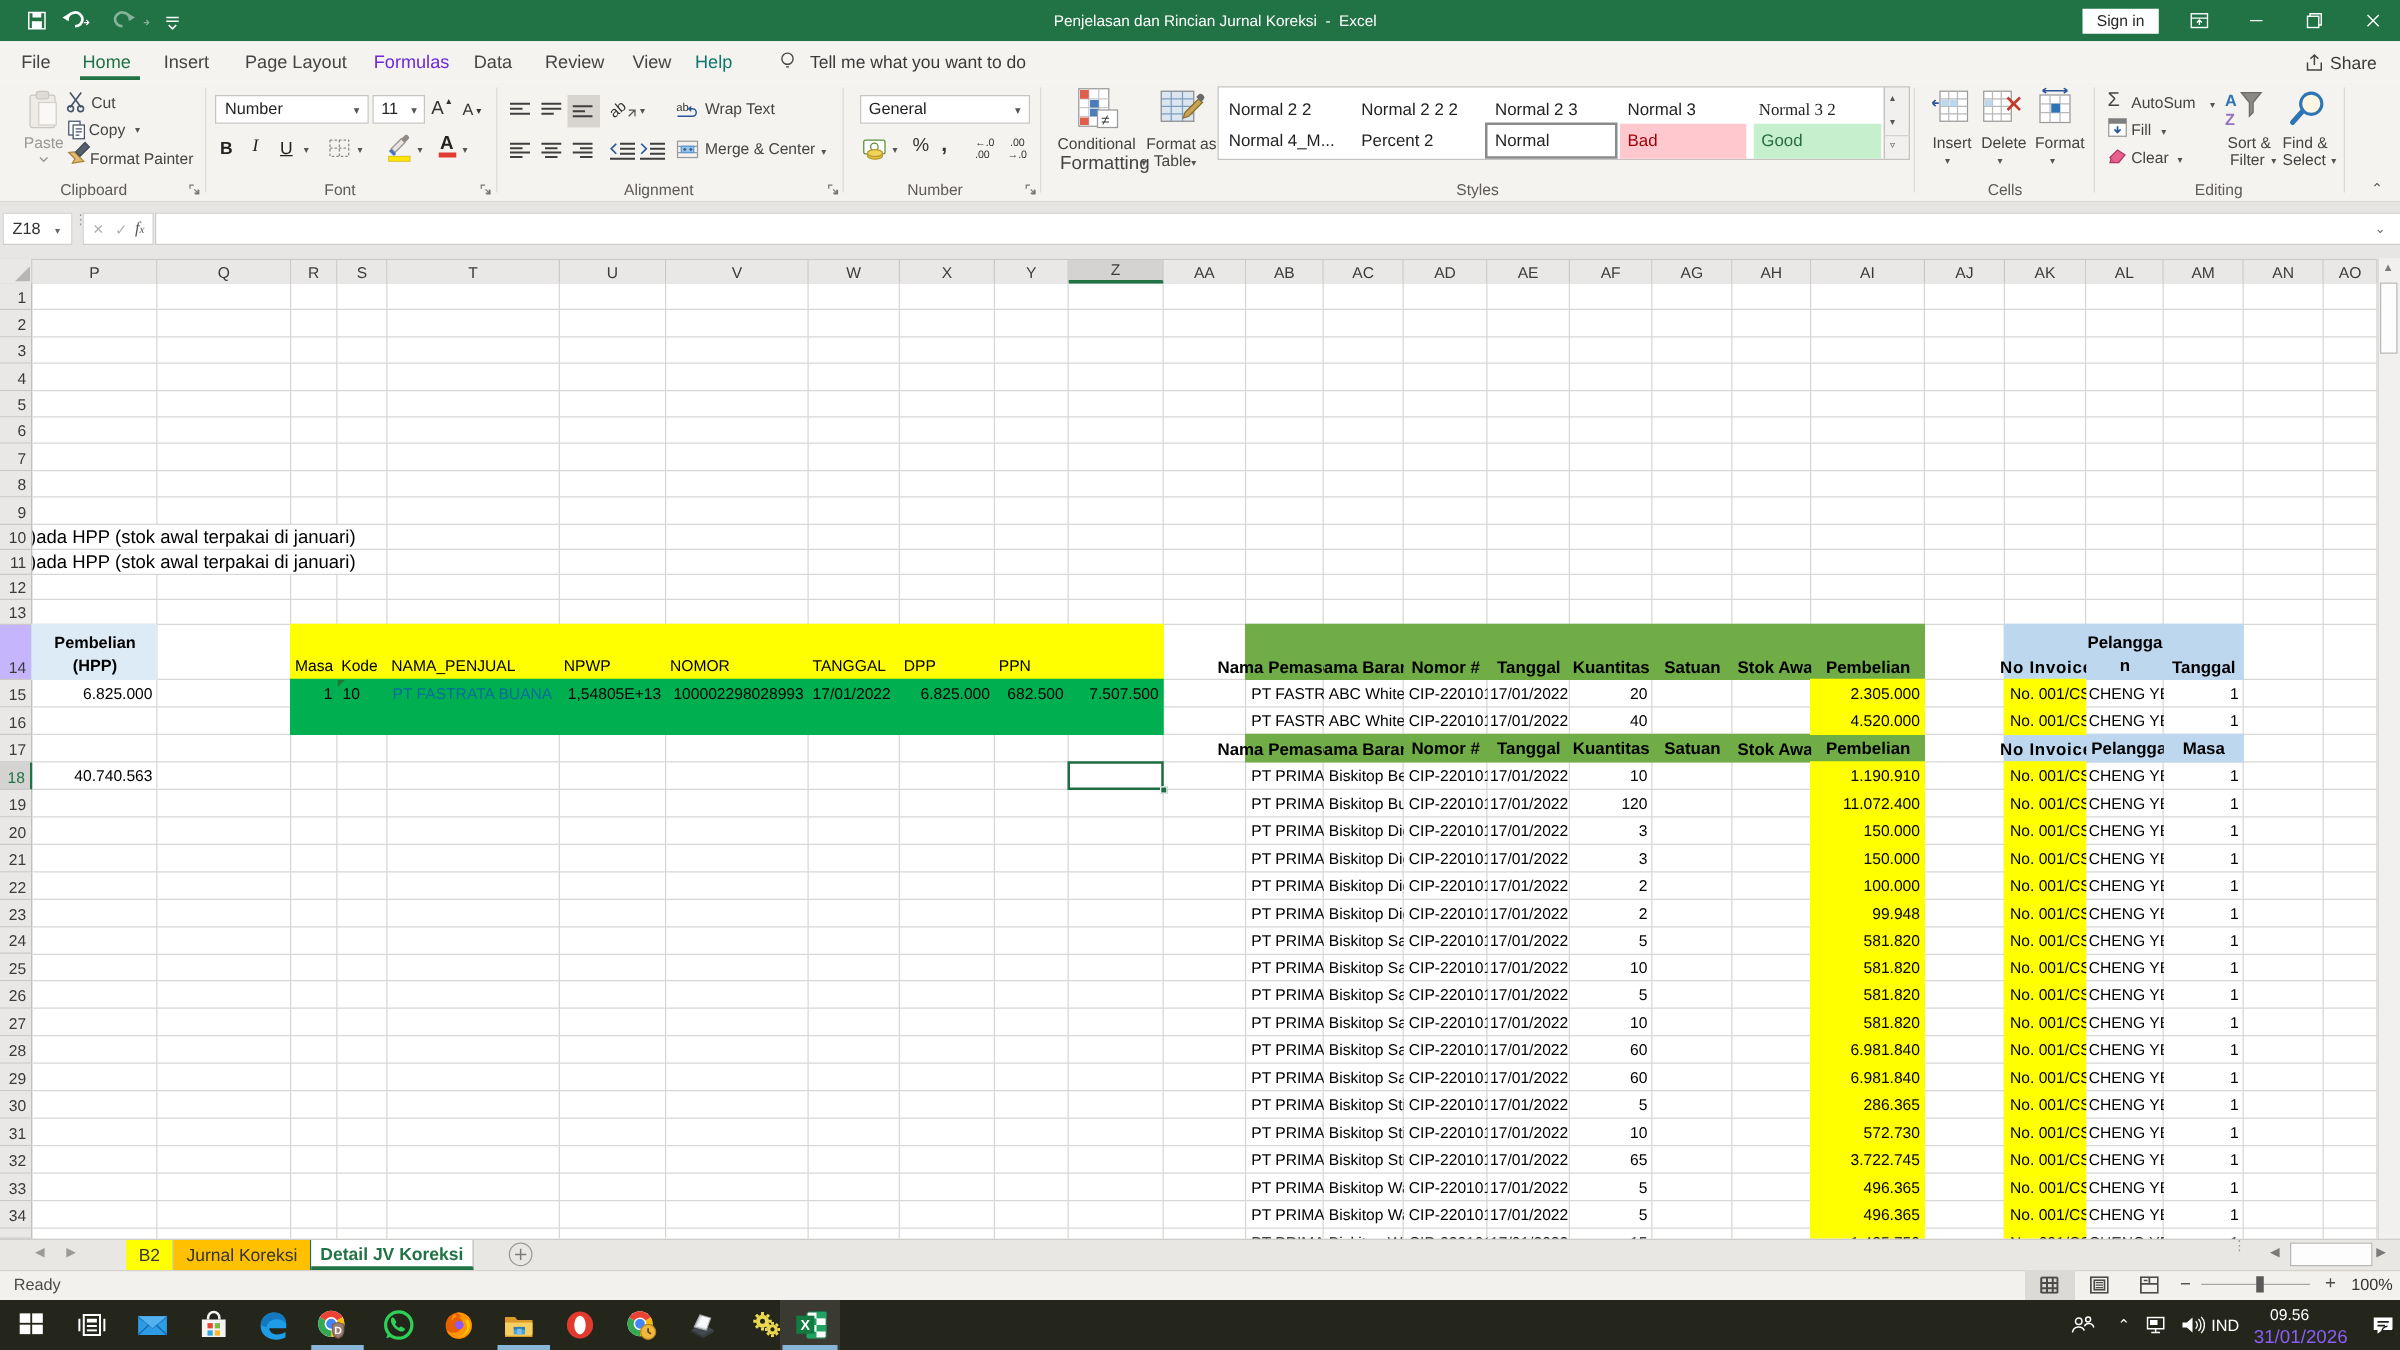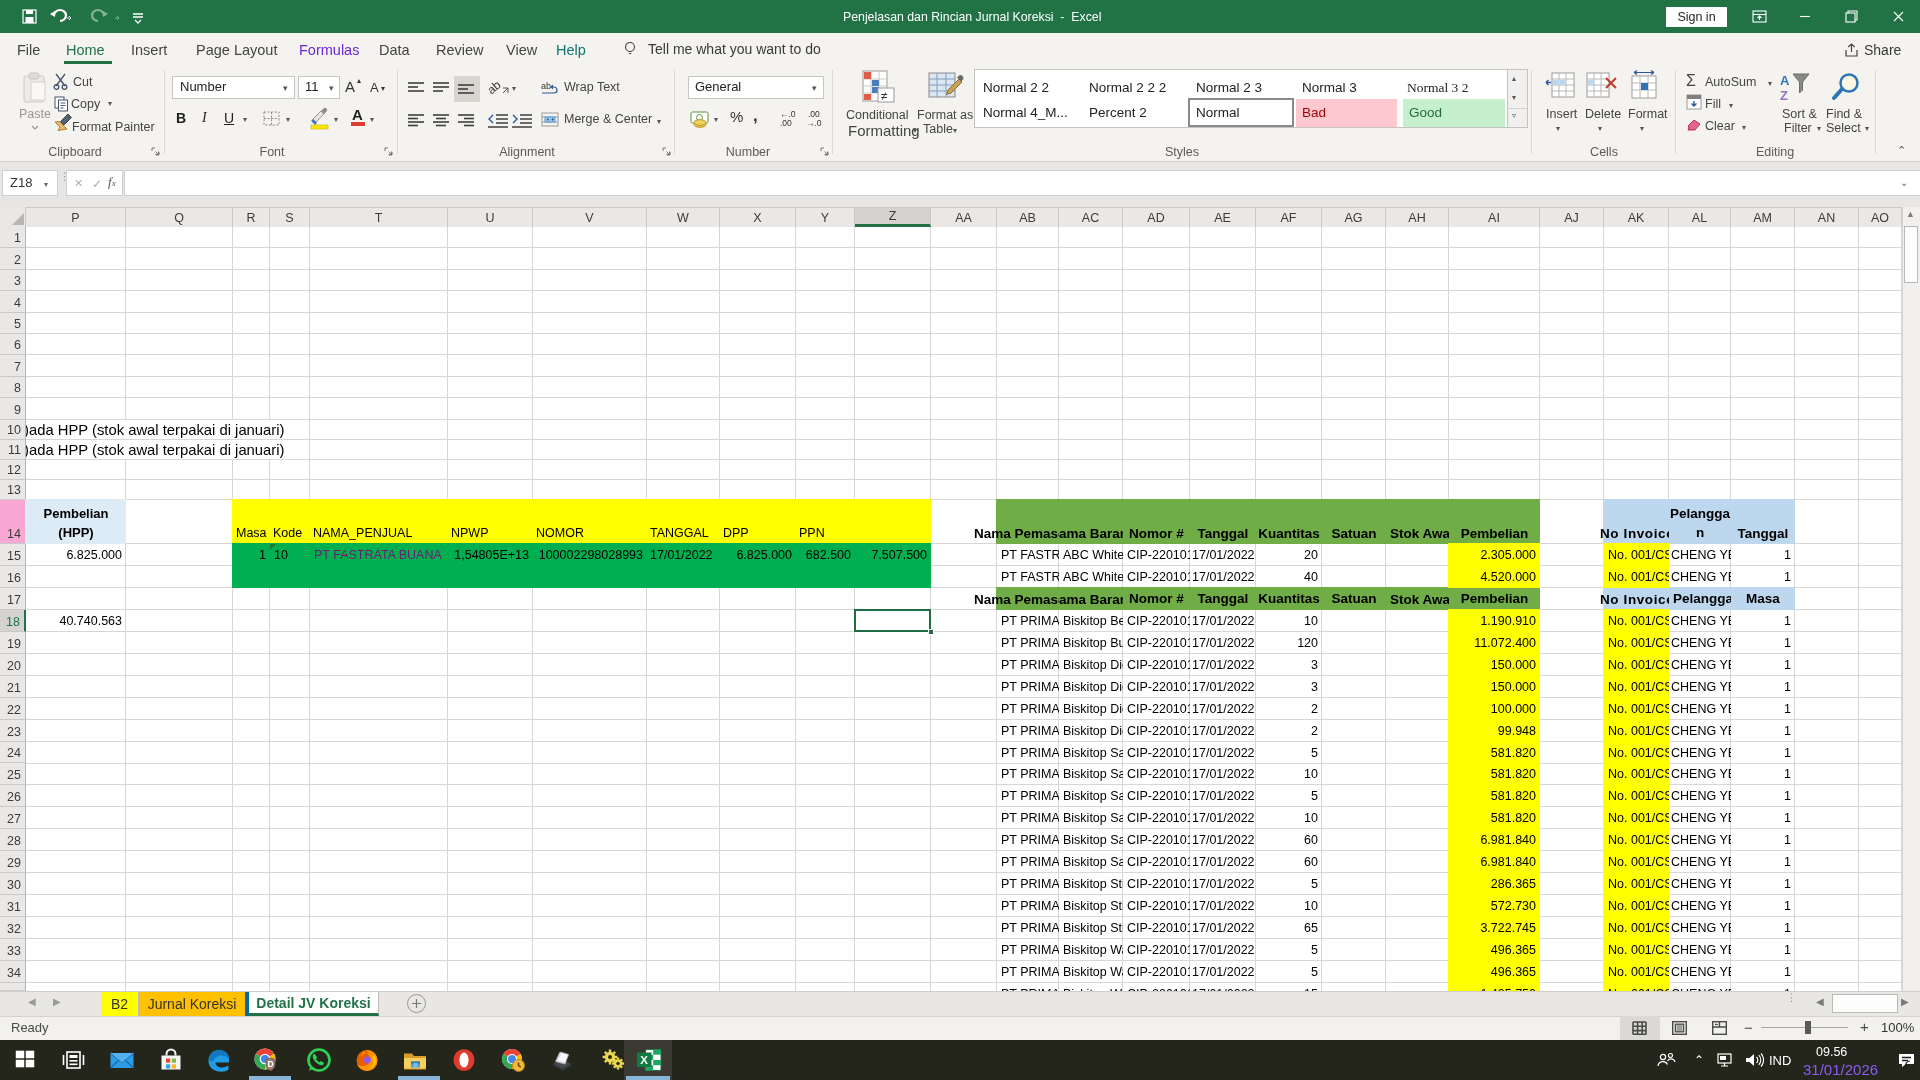--- a/index.html
+++ b/index.html
@@ -428,21 +428,21 @@
 <div style="position:absolute;left:0px;top:291.2px;width:26px;height:21.399999999999977px;background:#e9e8e7;border-right:1px solid #b5b3b1;border-bottom:1px solid #cbc9c7;display:flex;align-items:flex-end;justify-content:flex-end;padding-right:4px;padding-bottom:2px;font-size:12.5px;color:#3c3b39;">4</div>
 <div style="position:absolute;left:0px;top:312.59999999999997px;width:26px;height:21.399999999999977px;background:#e9e8e7;border-right:1px solid #b5b3b1;border-bottom:1px solid #cbc9c7;display:flex;align-items:flex-end;justify-content:flex-end;padding-right:4px;padding-bottom:2px;font-size:12.5px;color:#3c3b39;">5</div>
 <div style="position:absolute;left:0px;top:333.99999999999994px;width:26px;height:21.399999999999977px;background:#e9e8e7;border-right:1px solid #b5b3b1;border-bottom:1px solid #cbc9c7;display:flex;align-items:flex-end;justify-content:flex-end;padding-right:4px;padding-bottom:2px;font-size:12.5px;color:#3c3b39;">6</div>
 <div style="position:absolute;left:0px;top:355.3999999999999px;width:26px;height:21.399999999999977px;background:#e9e8e7;border-right:1px solid #b5b3b1;border-bottom:1px solid #cbc9c7;display:flex;align-items:flex-end;justify-content:flex-end;padding-right:4px;padding-bottom:2px;font-size:12.5px;color:#3c3b39;">7</div>
 <div style="position:absolute;left:0px;top:376.7999999999999px;width:26px;height:21.399999999999977px;background:#e9e8e7;border-right:1px solid #b5b3b1;border-bottom:1px solid #cbc9c7;display:flex;align-items:flex-end;justify-content:flex-end;padding-right:4px;padding-bottom:2px;font-size:12.5px;color:#3c3b39;">8</div>
 <div style="position:absolute;left:0px;top:398.1999999999999px;width:26px;height:21.399999999999977px;background:#e9e8e7;border-right:1px solid #b5b3b1;border-bottom:1px solid #cbc9c7;display:flex;align-items:flex-end;justify-content:flex-end;padding-right:4px;padding-bottom:2px;font-size:12.5px;color:#3c3b39;">9</div>
 <div style="position:absolute;left:0px;top:419.59999999999985px;width:26px;height:20.19999999999999px;background:#e9e8e7;border-right:1px solid #b5b3b1;border-bottom:1px solid #cbc9c7;display:flex;align-items:flex-end;justify-content:flex-end;padding-right:4px;padding-bottom:2px;font-size:12.5px;color:#3c3b39;">10</div>
 <div style="position:absolute;left:0px;top:439.79999999999984px;width:26px;height:20.19999999999999px;background:#e9e8e7;border-right:1px solid #b5b3b1;border-bottom:1px solid #cbc9c7;display:flex;align-items:flex-end;justify-content:flex-end;padding-right:4px;padding-bottom:2px;font-size:12.5px;color:#3c3b39;">11</div>
 <div style="position:absolute;left:0px;top:459.99999999999983px;width:26px;height:20.19999999999999px;background:#e9e8e7;border-right:1px solid #b5b3b1;border-bottom:1px solid #cbc9c7;display:flex;align-items:flex-end;justify-content:flex-end;padding-right:4px;padding-bottom:2px;font-size:12.5px;color:#3c3b39;">12</div>
 <div style="position:absolute;left:0px;top:480.1999999999998px;width:26px;height:20.19999999999999px;background:#e9e8e7;border-right:1px solid #b5b3b1;border-bottom:1px solid #cbc9c7;display:flex;align-items:flex-end;justify-content:flex-end;padding-right:4px;padding-bottom:2px;font-size:12.5px;color:#3c3b39;">13</div>
-<div style="position:absolute;left:0px;top:500.3999999999998px;width:26px;height:43.599999999999966px;background:#f9a8d4;border-right:1px solid #b5b3b1;border-bottom:1px solid #cbc9c7;display:flex;align-items:flex-end;justify-content:flex-end;padding-right:4px;padding-bottom:2px;font-size:12.5px;color:#3c3b39;">14</div>
+<div style="position:absolute;left:0px;top:500.3999999999998px;width:26px;height:43.599999999999966px;background:#c4b5fd;border-right:1px solid #b5b3b1;border-bottom:1px solid #cbc9c7;display:flex;align-items:flex-end;justify-content:flex-end;padding-right:4px;padding-bottom:2px;font-size:12.5px;color:#3c3b39;">14</div>
 <div style="position:absolute;left:0px;top:543.9999999999998px;width:26px;height:21.950000000000045px;background:#e9e8e7;border-right:1px solid #b5b3b1;border-bottom:1px solid #cbc9c7;display:flex;align-items:flex-end;justify-content:flex-end;padding-right:4px;padding-bottom:2px;font-size:12.5px;color:#3c3b39;">15</div>
 <div style="position:absolute;left:0px;top:565.9499999999998px;width:26px;height:21.950000000000045px;background:#e9e8e7;border-right:1px solid #b5b3b1;border-bottom:1px solid #cbc9c7;display:flex;align-items:flex-end;justify-content:flex-end;padding-right:4px;padding-bottom:2px;font-size:12.5px;color:#3c3b39;">16</div>
 <div style="position:absolute;left:0px;top:587.8999999999999px;width:26px;height:21.950000000000045px;background:#e9e8e7;border-right:1px solid #b5b3b1;border-bottom:1px solid #cbc9c7;display:flex;align-items:flex-end;justify-content:flex-end;padding-right:4px;padding-bottom:2px;font-size:12.5px;color:#3c3b39;">17</div>
 <div style="position:absolute;left:0px;top:609.8499999999999px;width:26px;height:21.950000000000045px;background:#d4d3d2;border-right:2px solid #217346;border-bottom:1px solid #cbc9c7;display:flex;align-items:flex-end;justify-content:flex-end;padding-right:4px;padding-bottom:2px;font-size:12.5px;color:#217346;">18</div>
 <div style="position:absolute;left:0px;top:631.8px;width:26px;height:21.950000000000045px;background:#e9e8e7;border-right:1px solid #b5b3b1;border-bottom:1px solid #cbc9c7;display:flex;align-items:flex-end;justify-content:flex-end;padding-right:4px;padding-bottom:2px;font-size:12.5px;color:#3c3b39;">19</div>
 <div style="position:absolute;left:0px;top:653.75px;width:26px;height:21.950000000000045px;background:#e9e8e7;border-right:1px solid #b5b3b1;border-bottom:1px solid #cbc9c7;display:flex;align-items:flex-end;justify-content:flex-end;padding-right:4px;padding-bottom:2px;font-size:12.5px;color:#3c3b39;">20</div>
 <div style="position:absolute;left:0px;top:675.7px;width:26px;height:21.950000000000045px;background:#e9e8e7;border-right:1px solid #b5b3b1;border-bottom:1px solid #cbc9c7;display:flex;align-items:flex-end;justify-content:flex-end;padding-right:4px;padding-bottom:2px;font-size:12.5px;color:#3c3b39;">21</div>
 <div style="position:absolute;left:0px;top:697.6500000000001px;width:26px;height:21.950000000000045px;background:#e9e8e7;border-right:1px solid #b5b3b1;border-bottom:1px solid #cbc9c7;display:flex;align-items:flex-end;justify-content:flex-end;padding-right:4px;padding-bottom:2px;font-size:12.5px;color:#3c3b39;">22</div>
 <div style="position:absolute;left:0px;top:719.6000000000001px;width:26px;height:21.950000000000045px;background:#e9e8e7;border-right:1px solid #b5b3b1;border-bottom:1px solid #cbc9c7;display:flex;align-items:flex-end;justify-content:flex-end;padding-right:4px;padding-bottom:2px;font-size:12.5px;color:#3c3b39;">23</div>
 <div style="position:absolute;left:0px;top:741.5500000000002px;width:26px;height:21.950000000000045px;background:#e9e8e7;border-right:1px solid #b5b3b1;border-bottom:1px solid #cbc9c7;display:flex;align-items:flex-end;justify-content:flex-end;padding-right:4px;padding-bottom:2px;font-size:12.5px;color:#3c3b39;">24</div>
@@ -549,21 +549,21 @@
 <div style="position:absolute;left:236px;top:522.9999999999998px;height:20px;display:flex;align-items:center;font-size:12.5px;white-space:nowrap;">Masa</div>
 <div style="position:absolute;left:273px;top:522.9999999999998px;height:20px;display:flex;align-items:center;font-size:12.5px;white-space:nowrap;">Kode</div>
 <div style="position:absolute;left:313px;top:522.9999999999998px;height:20px;display:flex;align-items:center;font-size:12.5px;white-space:nowrap;">NAMA_PENJUAL</div>
 <div style="position:absolute;left:451px;top:522.9999999999998px;height:20px;display:flex;align-items:center;font-size:12.5px;white-space:nowrap;">NPWP</div>
 <div style="position:absolute;left:536px;top:522.9999999999998px;height:20px;display:flex;align-items:center;font-size:12.5px;white-space:nowrap;">NOMOR</div>
 <div style="position:absolute;left:650px;top:522.9999999999998px;height:20px;display:flex;align-items:center;font-size:12.5px;white-space:nowrap;">TANGGAL</div>
 <div style="position:absolute;left:723px;top:522.9999999999998px;height:20px;display:flex;align-items:center;font-size:12.5px;white-space:nowrap;">DPP</div>
 <div style="position:absolute;left:799px;top:522.9999999999998px;height:20px;display:flex;align-items:center;font-size:12.5px;white-space:nowrap;">PPN</div>
 <div style="position:absolute;left:233px;top:543.9999999999998px;width:33px;height:21.950000000000045px;display:flex;align-items:center;justify-content:flex-end;font-size:12.5px;color:#000;white-space:nowrap;">1</div>
 <div style="position:absolute;left:274px;top:543.9999999999998px;width:36px;height:21.950000000000045px;overflow:hidden;display:flex;align-items:center;font-size:12.5px;color:#000;white-space:nowrap;">10</div>
-<div style="position:absolute;left:314px;top:543.9999999999998px;width:134px;height:21.950000000000045px;overflow:hidden;display:flex;align-items:center;font-size:12.5px;color:#701a75;white-space:nowrap;">PT FASTRATA BUANA</div>
+<div style="position:absolute;left:314px;top:543.9999999999998px;width:134px;height:21.950000000000045px;overflow:hidden;display:flex;align-items:center;font-size:12.5px;color:#0369a1;white-space:nowrap;">PT FASTRATA BUANA</div>
 <div style="position:absolute;left:448px;top:543.9999999999998px;width:81px;height:21.950000000000045px;display:flex;align-items:center;justify-content:flex-end;font-size:12.5px;color:#000;white-space:nowrap;">1,54805E+13</div>
 <div style="position:absolute;left:533px;top:543.9999999999998px;width:110px;height:21.950000000000045px;display:flex;align-items:center;justify-content:flex-end;font-size:12.5px;color:#000;white-space:nowrap;">100002298028993</div>
 <div style="position:absolute;left:650px;top:543.9999999999998px;width:70px;height:21.950000000000045px;overflow:hidden;display:flex;align-items:center;font-size:12.5px;color:#000;white-space:nowrap;">17/01/2022</div>
 <div style="position:absolute;left:720px;top:543.9999999999998px;width:72px;height:21.950000000000045px;display:flex;align-items:center;justify-content:flex-end;font-size:12.5px;color:#000;white-space:nowrap;">6.825.000</div>
 <div style="position:absolute;left:796px;top:543.9999999999998px;width:55px;height:21.950000000000045px;display:flex;align-items:center;justify-content:flex-end;font-size:12.5px;color:#000;white-space:nowrap;">682.500</div>
 <div style="position:absolute;left:855px;top:543.9999999999998px;width:72px;height:21.950000000000045px;display:flex;align-items:center;justify-content:flex-end;font-size:12.5px;color:#000;white-space:nowrap;">7.507.500</div>
 <svg class="ac" style="left:270px;top:543.9999999999998px" width="6" height="6" viewBox="0 0 6 6">
     <path d="M0 0 H6 L0 6 Z" fill="#1f7a33"></path>
   </svg>
 <div style="position:absolute;left:974px;top:589.8499999999999px;width:85px;height:20px;overflow:hidden;display:flex;align-items:center;font-size:13.5px;color:#000;font-weight:bold;white-space:nowrap;">
@@ -788,21 +788,21 @@
 <div style="position:absolute;left:1671px;top:983.0000000000007px;width:60px;height:21.950000000000045px;overflow:hidden;display:flex;align-items:center;font-size:12.5px;color:#000;white-space:nowrap;">CHENG YEN</div>
 <div style="position:absolute;left:1731px;top:983.0000000000007px;width:60px;height:21.950000000000045px;display:flex;align-items:center;justify-content:flex-end;font-size:12.5px;color:#000;white-space:nowrap;">1</div>
 <div style="position:absolute;left:1902px;top:207px;width:18px;height:811px;background:#f1f0ef;border-left:1px solid #d6d4d2;"></div>
 <div class="ac" style="left:1906px;top:209px;color:#7a7a7a;font-size:9px">▲</div>
 <div style="position:absolute;left:1904px;top:226px;width:14px;height:57px;background:#fdfdfd;border:1px solid #bab8b6;"></div>
 <div class="ac" style="left:1906px;top:1002px;color:#7a7a7a;font-size:9px">▼</div>
 <div style="position:absolute;left:0px;top:991px;width:1920px;height:25px;background:#e9e7e4;border-top:1px solid #cfcdca;"></div>
 <div class="ac" style="left:28px;top:996px;color:#9a9a9a;font-size:10px">◀</div>
 <div class="ac" style="left:53px;top:996px;color:#9a9a9a;font-size:10px">▶</div>
 <div style="position:absolute;left:101px;top:992px;width:38px;height:24px;background:#ffff00;border-right:1px solid #bdbbb8;display:flex;align-items:center;justify-content:center;font-size:14px;color:#333;">B2</div>
-<div style="position:absolute;left:139px;top:992px;width:110px;height:24px;background:#ffc000;border-right:4px solid #0369a1;display:flex;align-items:center;justify-content:center;font-size:14px;color:#333;">Jurnal Koreksi</div>
+<div style="position:absolute;left:139px;top:992px;width:110px;height:24px;background:#ffc000;border-right:1px solid #0369a1;display:flex;align-items:center;justify-content:center;font-size:14px;color:#333;">Jurnal Koreksi</div>
 <div style="position:absolute;left:249px;top:992px;width:130px;height:24px;background:#fff;border-right:1px solid #bdbbb8;border-bottom:3px solid #217346;display:flex;align-items:center;justify-content:center;font-size:14px;font-weight:bold;color:#217346;">Detail JV Koreksi</div>
 <svg class="ac" style="left:406px;top:993px" width="21" height="21" viewBox="0 0 21 21">
     <circle cx="10.5" cy="10.5" r="9" fill="none" stroke="#9a9a9a"></circle>
     <path d="M10.5 6 v9 M6 10.5 h9" stroke="#7a7a7a" stroke-width="1.2"></path>
   </svg>
 <div class="ac" style="left:1786px;top:995px;color:#999;font-size:11px;line-height:5px">⋮</div>
 <div class="ac" style="left:1816px;top:996px;color:#7a7a7a;font-size:10px">◀</div>
 <div style="position:absolute;left:1832px;top:994px;width:66px;height:19px;background:#fdfdfd;border:1px solid #bab8b6;"></div>
 <div class="ac" style="left:1901px;top:996px;color:#7a7a7a;font-size:10px">▶</div>
 <div style="position:absolute;left:0px;top:1016px;width:1920px;height:24px;background:#f3f1ee;border-top:1px solid #d5d2ce;"></div>

